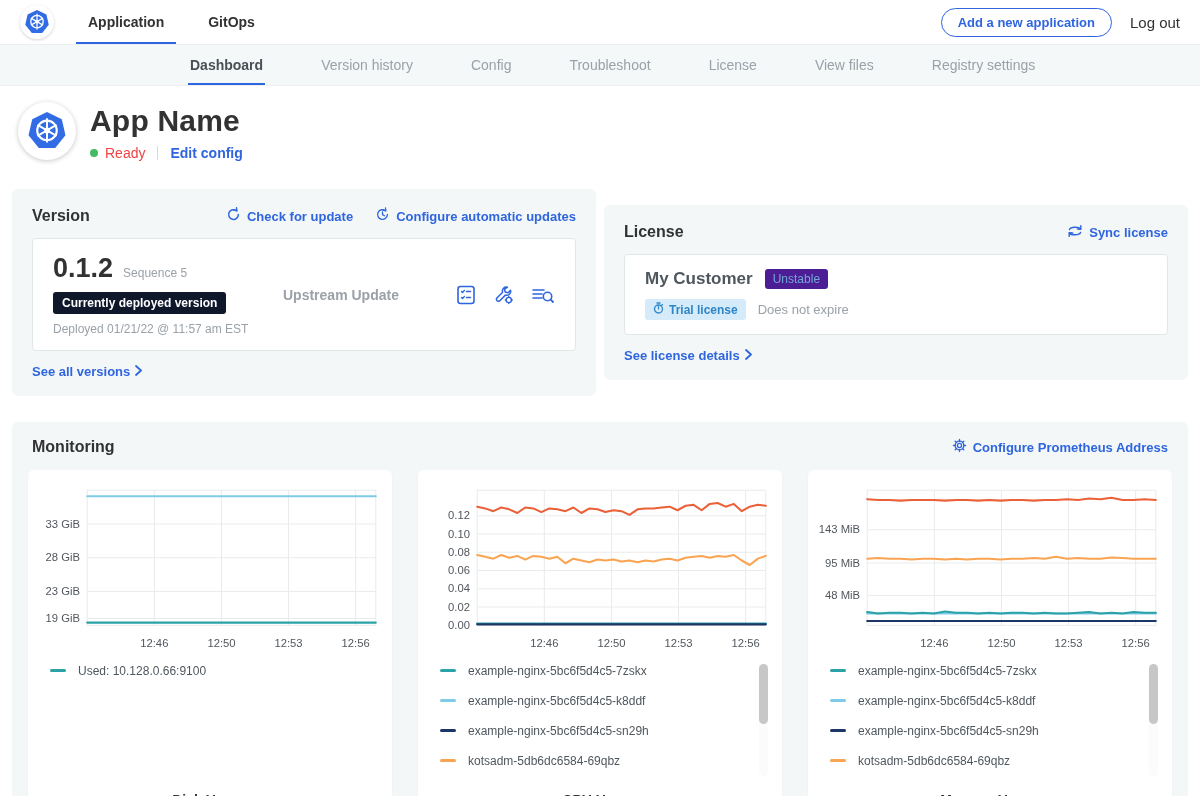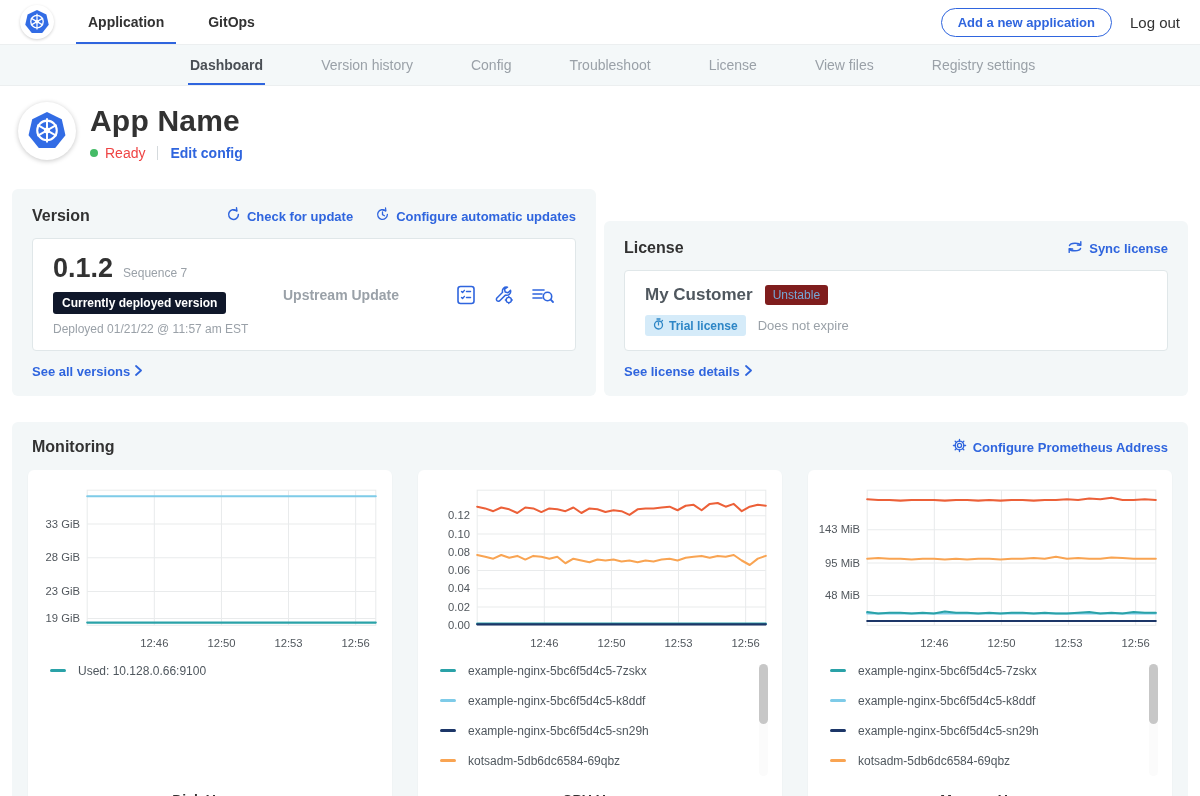--- a/index.html
+++ b/index.html
@@ -25,42 +25,42 @@
   .app-icon { width:58px; height:58px; border-radius:50%; background:#fff; box-shadow:0 1px 5px rgba(0,0,0,.22); display:flex; align-items:center; justify-content:center; }
   .app-head-text { margin-left:14px; padding-top:2px; }
   .app-title { font-size:30px; font-weight:bold; color:#323232; letter-spacing:.2px; }
   .app-status-row { display:flex; align-items:center; margin-top:7px; font-size:14px; }
   .status-dot { width:8px; height:8px; border-radius:50%; background:#44bb66; margin-right:7px; }
   .status-text { color:#ef4444; }
   .status-divider { width:1px; height:14px; background:#d5dadd; margin:0 12px; }
   .link { color:#2f65de; font-weight:bold; cursor:pointer; text-decoration:none; }
 
   
-  .cards-row { display:flex; gap:8px; padding:14px 12px 0 12px; align-items:flex-end; }
+  .cards-row { display:flex; gap:8px; padding:14px 12px 0 12px; align-items:center; }
   .card { background:#f3f7f8; border-radius:6px; padding:18px 20px 16px 20px; flex:1; }
   .card-head { display:flex; align-items:center; }
   .card-title { font-size:16px; font-weight:bold; color:#323232; }
   .card-head-links { margin-left:auto; display:flex; align-items:center; gap:22px; }
   .icon-link { display:flex; align-items:center; gap:6px; font-size:13px; font-weight:bold; color:#2f65de; cursor:pointer; }
   .inner-box { margin-top:13px; background:#fff; border:1px solid #e0e7e9; border-radius:4px; padding:14px 20px; display:flex; align-items:center; }
 
   .ver-left { min-width:230px; }
   .ver-number-row { display:flex; align-items:baseline; gap:10px; }
   .ver-number { font-size:27px; font-weight:bold; color:#323232; }
   .ver-seq { font-size:12px; color:#9aa1a8; }
   .deployed-badge { display:inline-block; margin-top:8px; background:#0f172a; color:#fff; font-size:12px; font-weight:bold; padding:4px 9px; border-radius:3px; }
   .deployed-date { margin-top:8px; font-size:12px; color:#9aa1a8; }
   .ver-source { flex:1; text-align:left; font-size:14px; font-weight:bold; color:#9aa1a8; }
   .ver-actions { display:flex; align-items:center; gap:16px; }
   .ver-actions .act-icon { cursor:pointer; display:flex; }
   .see-link { display:inline-flex; align-items:center; gap:4px; margin-top:13px; font-size:13px; font-weight:bold; color:#2f65de; cursor:pointer; }
 
   .lic-name-row { display:flex; align-items:center; gap:12px; }
   .lic-name { font-size:17px; font-weight:bold; color:#4f575e; }
-  .badge-unstable { background:#7f1d1d; color:#74a7d6; font-size:12px; padding:3px 8px; border-radius:3px; }
+  .badge-unstable { background:#4c1d95; color:#74a7d6; font-size:12px; padding:3px 8px; border-radius:3px; }
   .lic-meta-row { display:flex; align-items:center; gap:12px; margin-top:10px; }
   .badge-trial { display:inline-flex; align-items:center; gap:5px; background:#d5ebf9; color:#2e86c6; font-size:12px; font-weight:bold; padding:3px 8px; border-radius:3px; }
   .lic-expire { font-size:13px; color:#9aa1a8; }
   .lic-inner { display:block; }
 
   
   .monitoring { margin:26px 12px 0 12px; background:#f3f7f8; border-radius:6px; padding:16px 16px 14px 16px; }
   .mon-head { display:flex; align-items:center; padding:0 4px; }
   .charts-row { display:flex; gap:26px; margin-top:14px; }
   .chart-card { flex:1; background:#fff; border-radius:6px; box-shadow:0 1px 2px rgba(0,0,0,.05); padding:12px 8px 12px 8px; display:flex; flex-direction:column; }
@@ -179,21 +179,21 @@
               </svg>
           </span>
           <span>Configure automatic updates</span>
         </span>
       </div>
     </div>
     <div class="inner-box">
       <div class="ver-left">
         <div class="ver-number-row">
           <span class="ver-number">0.1.2</span>
-          <span class="ver-seq">Sequence 7</span>
+          <span class="ver-seq">Sequence 5</span>
         </div>
         <span class="deployed-badge">Currently deployed version</span>
         <div class="deployed-date">Deployed 01/21/22 @ 11:57 am EST</div>
       </div>
       <div class="ver-source">Upstream Update</div>
       <div class="ver-actions">
         <span class="act-icon">
           <svg width="22" height="22" viewBox="0 0 22 22">
               <rect x="3" y="2.5" width="16" height="17" rx="2.5" fill="none" stroke="#2f65de" stroke-width="1.6"></rect>
               <polyline points="6.5,7.5 7.6,8.6 9.4,6.4" fill="none" stroke="#2f65de" stroke-width="1.4" stroke-linecap="round" stroke-linejoin="round"></polyline>

